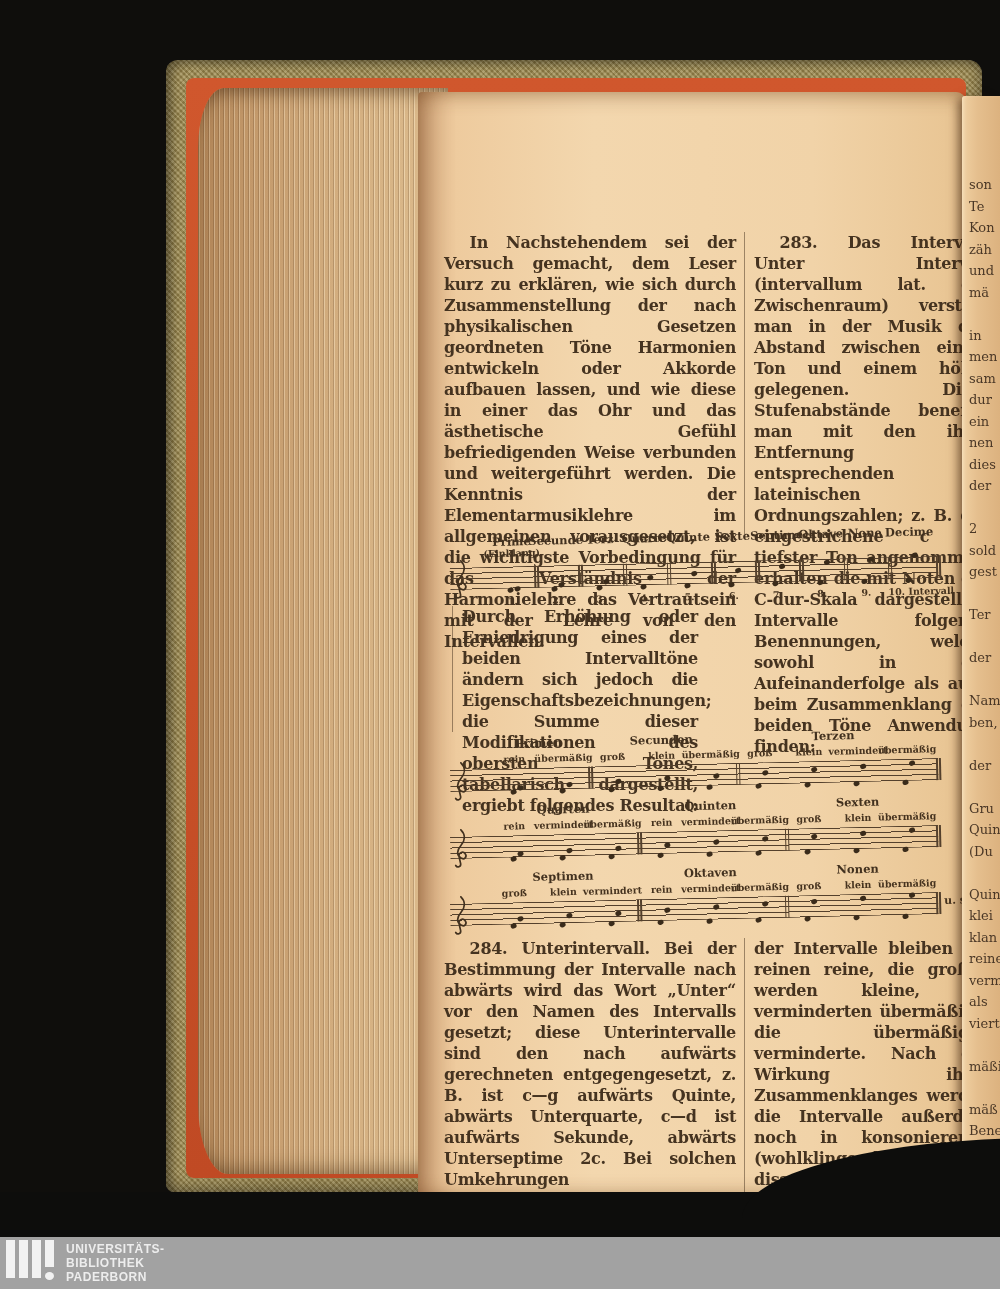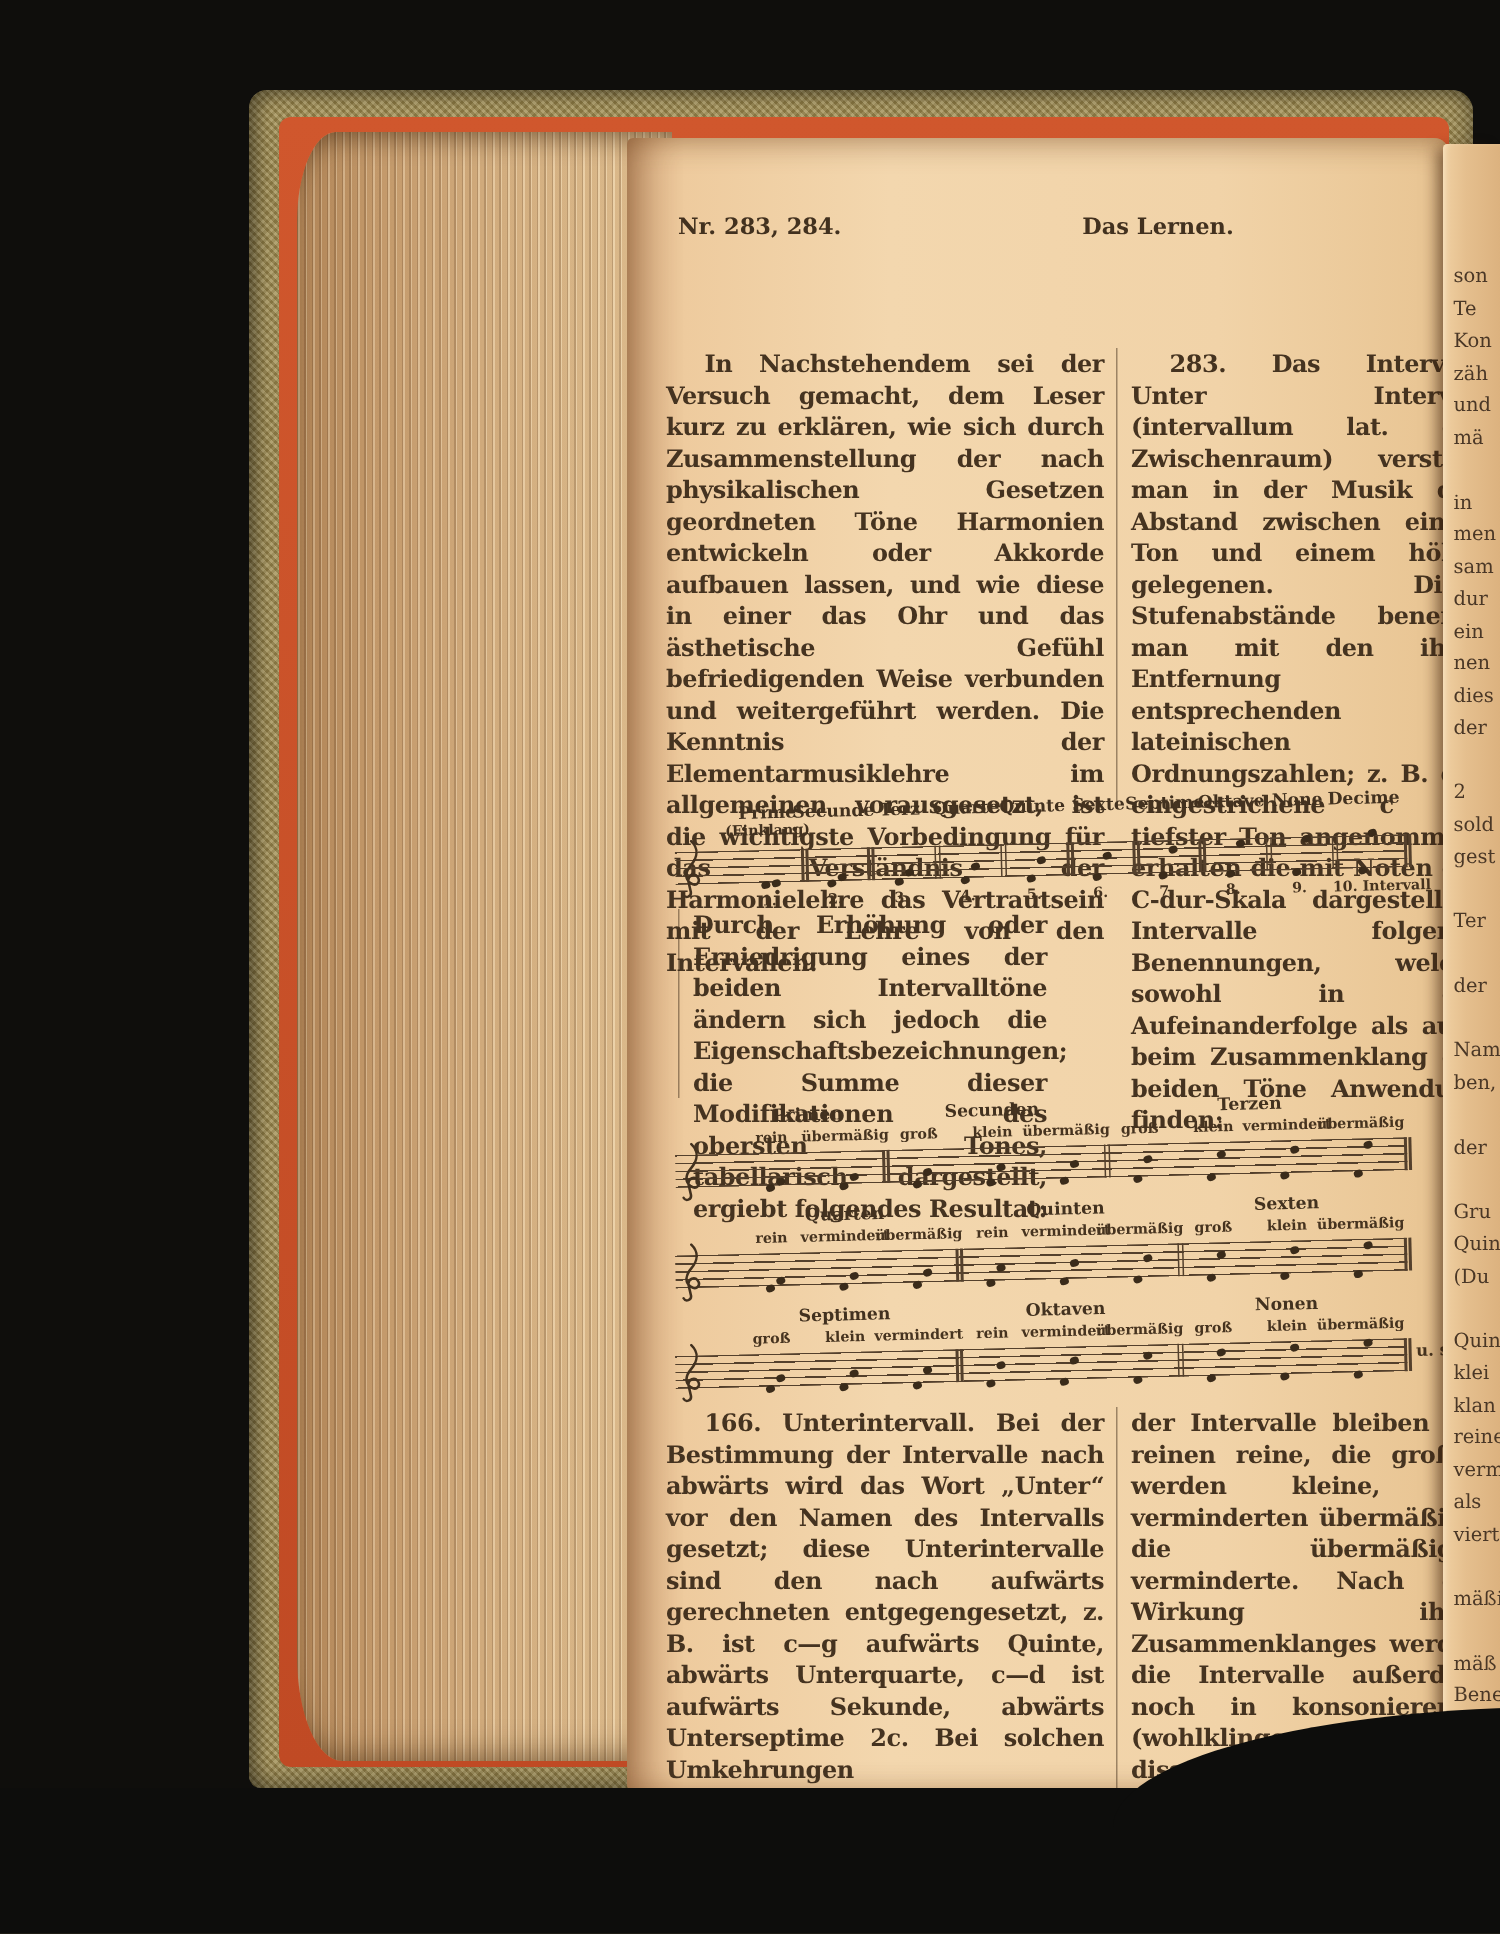--- a/index.html
+++ b/index.html
@@ -85,24 +85,20 @@
 </head>
 <body>
 
 <div class="stage">
 
   <div class="cover"></div>
   <div class="orange-edge"></div>
   <div class="page-fan"></div>
 
   <div class="page">
-    <div class="page-head">
-      <span>Nr. 283, 284.</span>
-      <span class="head-center">Das Lernen.</span>
-    </div>
 
 
     <div class="cols row1">
       <div class="col-l">
         <p class="ind">In Nachstehendem sei der Versuch gemacht, dem Leser kurz zu erklären, wie sich durch Zusammenstellung der nach physikalischen Gesetzen geordneten Töne Harmonien entwickeln oder Akkorde aufbauen lassen, und wie diese in einer das Ohr und das ästhetische Gefühl befriedigenden Weise verbunden und weitergeführt werden. Die Kenntnis der Elementarmusiklehre im allgemeinen vorausgesetzt, ist die wichtigste Vorbedingung für das Verständnis der Harmonielehre das Vertrautsein mit der Lehre von den Intervallen.</p>
       </div>
       <div class="col-r">
         <p class="ind"><b>283. Das Intervall.</b> <span>Unter Intervall (intervallum lat. der Zwischenraum) versteht man in der Musik den Abstand zwischen einem Ton und einem höher gelegenen. Diese Stufenabstände benennt man mit den ihrer Entfernung entsprechenden lateinischen Ordnungszahlen; z. B. das eingestrichene c als tiefster Ton angenommen, erhalten die mit Noten der C-dur-Skala dargestellten Intervalle folgende Benennungen, welche sowohl in der Aufeinanderfolge als auch beim Zusammenklang der beiden Töne Anwendung finden:</span></p>
       </div>
     </div>
@@ -303,21 +299,21 @@
         <span class="note" style="left:367.22222222222223px;top:33.5px"></span>
         <span class="note" style="left:409.33333333333337px;top:51px"></span>
         <span class="note" style="left:416.33333333333337px;top:31.75px"></span>
         <span class="note" style="left:458.44444444444446px;top:51px"></span>
         <span class="note" style="left:465.44444444444446px;top:30px"></span>
         <div class="trailer" style="left:500px;top:32px">u. s. w.</div>
       </div>
 
     <div class="cols row3">
       <div class="col-l">
-        <p class="ind"><b>166. Unterintervall.</b> <span>Bei der Bestimmung der Intervalle nach abwärts wird das Wort „Unter“ vor den Namen des Intervalls gesetzt; diese Unterintervalle sind den nach aufwärts gerechneten entgegengesetzt, z. B. ist c—g aufwärts Quinte, abwärts Unterquarte, c—d ist aufwärts Sekunde, abwärts Unterseptime 2c. Bei solchen Umkehrungen</span></p>
+        <p class="ind"><b>284. Unterintervall.</b> <span>Bei der Bestimmung der Intervalle nach abwärts wird das Wort „Unter“ vor den Namen des Intervalls gesetzt; diese Unterintervalle sind den nach aufwärts gerechneten entgegengesetzt, z. B. ist c—g aufwärts Quinte, abwärts Unterquarte, c—d ist aufwärts Sekunde, abwärts Unterseptime 2c. Bei solchen Umkehrungen</span></p>
       </div>
       <div class="col-r">
         <p>der Intervalle bleiben die reinen reine, die großen werden kleine, die verminderten übermäßige, die übermäßigen verminderte. Nach der Wirkung ihres Zusammenklanges werden die Intervalle außerdem noch in konsonierende (wohlklingende) und dissonierende (mißklingende) eingeteilt. Zur ersten Gattung gehören alle reinen Intervalle (vollkommene Kon-</p>
       </div>
     </div>
   </div>
 
   <div class="next-page">
     <div style="height:78px"></div>
     <div>
@@ -366,14 +362,28 @@
         <div class="frag">&nbsp;</div>
         <div class="frag">mäß</div>
         <div class="frag">Bene</div>
         <div class="frag">Töne</div>
       </div>
   </div>
 
   <div class="black-bottom"></div>
   <div class="page-curl"></div>
 
+  <div class="footer-band">
+    <div class="logo-bars">
+      <div class="lbar b1"></div>
+      <div class="lbar b2"></div>
+      <div class="lbar b3"></div>
+      <div class="lbar b4"></div>
+      <div class="ldot"></div>
+    </div>
+    <div class="logo-text">
+      <div>UNIVERSITÄTS-</div>
+      <div>BIBLIOTHEK</div>
+      <div>PADERBORN</div>
+    </div>
+  </div>
 
 </div>
 
 </body></html>

